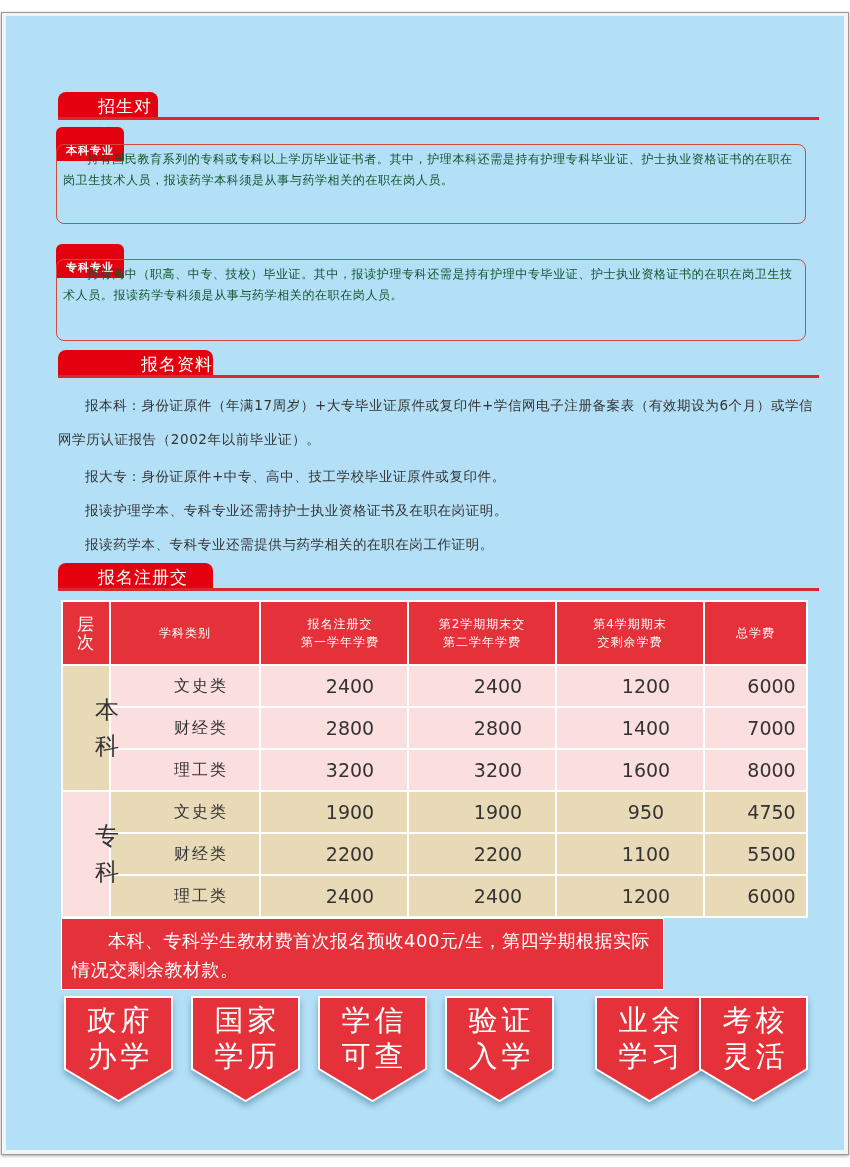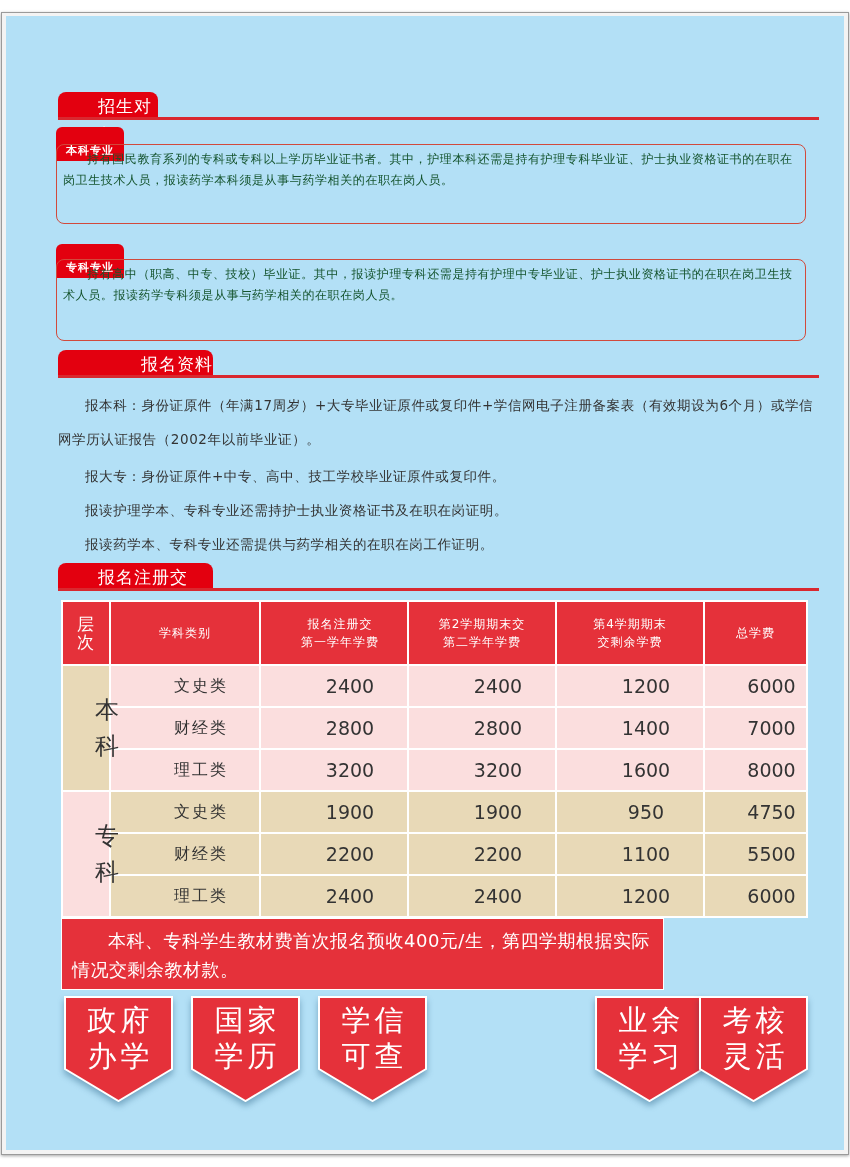--- a/index.html
+++ b/index.html
@@ -200,20 +200,29 @@
       </div>
       <div class="badge" style="left:257px;">
         <svg width="109" height="106" viewBox="0 0 109 106">
             <polygon points="1,1 108,1 108,73 54.5,105 1,73" fill="#e5313a" stroke="#fff" stroke-width="2"></polygon>
           </svg>
         <div class="txt">
             <div>学信</div>
             <div>可查</div>
           </div>
       </div>
+      <div class="badge" style="left:384px;">
+        <svg width="109" height="106" viewBox="0 0 109 106">
+            <polygon points="1,1 108,1 108,73 54.5,105 1,73" fill="#e5313a" stroke="#fff" stroke-width="2"></polygon>
+          </svg>
+        <div class="txt">
+            <div>验证</div>
+            <div>入学</div>
+          </div>
+      </div>
       <div class="badge" style="left:534px;">
         <svg width="109" height="106" viewBox="0 0 109 106">
             <polygon points="1,1 108,1 108,73 54.5,105 1,73" fill="#e5313a" stroke="#fff" stroke-width="2"></polygon>
           </svg>
         <div class="txt">
             <div>业余</div>
             <div>学习</div>
           </div>
       </div>
       <div class="badge" style="left:638px;">

